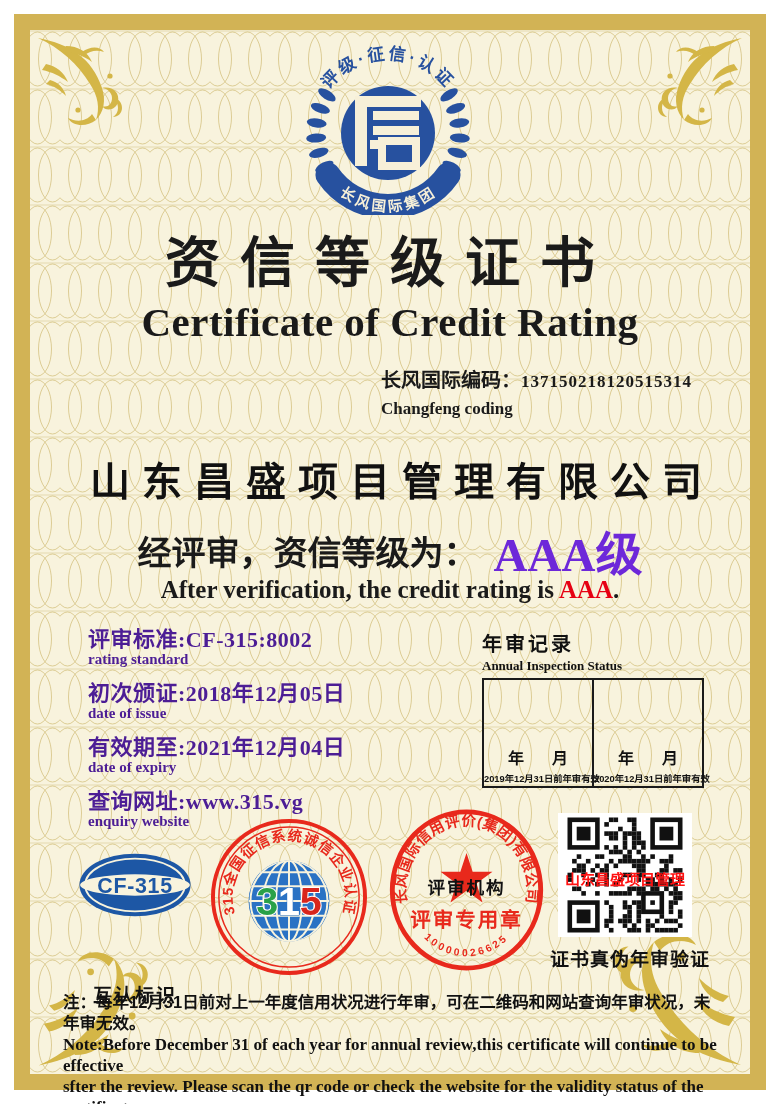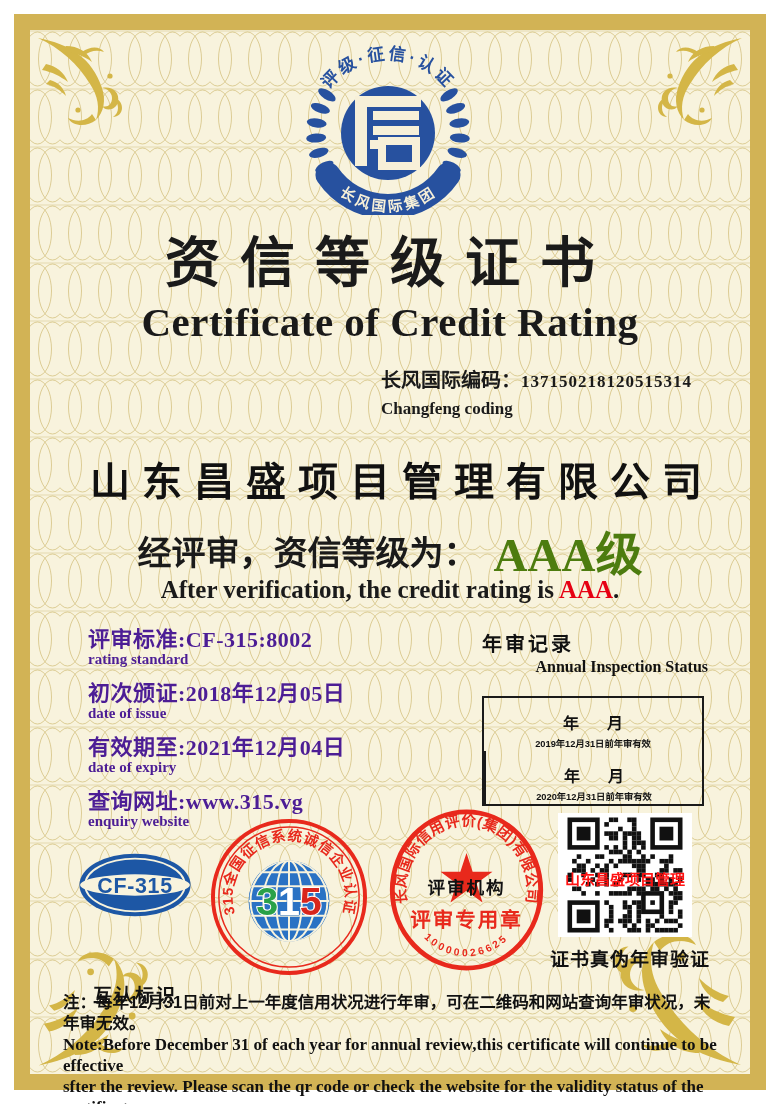--- a/index.html
+++ b/index.html
@@ -13,31 +13,31 @@
   .ctr{left:0;width:720px;text-align:center;}
   .title-zh{top:203px;font-size:55px;font-weight:900;color:#1a1a1a;letter-spacing:20px;line-height:1.1;}
   .title-en{top:268px;font-family:"Liberation Serif",serif;font-size:41px;font-weight:bold;color:#1a1a1a;letter-spacing:0.5px;}
   .coding{top:334px;right:58px;text-align:left;color:#1a1a1a;}
   .coding .l1{font-size:20px;font-weight:bold;}
   .coding .num{font-family:"Liberation Serif",serif;font-size:17px;font-weight:bold;letter-spacing:1px;}
   .coding .l2{font-family:"Liberation Serif",serif;font-size:17px;font-weight:bold;margin-top:6px;}
   .company{top:420px;font-size:40px;font-weight:900;color:#111;letter-spacing:12px;padding-left:12px;}
   .rating-zh{top:486px;white-space:nowrap;}
   .rating-zh .pre{font-size:34px;font-weight:900;color:#1a1a1a;vertical-align:middle;}
-  .rating-zh .val{font-family:"Liberation Serif",serif;font-size:47px;font-weight:900;color:#4d7c0f;vertical-align:middle;margin-left:16px;}
+  .rating-zh .val{font-family:"Liberation Serif",serif;font-size:47px;font-weight:900;color:#6d28d9;vertical-align:middle;margin-left:16px;}
   .rating-en{top:546px;font-family:"Liberation Serif",serif;font-size:25px;font-weight:bold;color:#1a1a1a;}
   .rating-en .val{color:#e60113;}
   .details{left:58px;top:598px;width:350px;color:#4c1d95;}
   .detail-item{margin-bottom:14px;}
   .detail-item .zh{font-family:"Liberation Serif",serif;font-size:22px;font-weight:bold;letter-spacing:0.5px;line-height:1.1;}
   .detail-item .en{font-family:"Liberation Serif",serif;font-size:15px;font-weight:bold;line-height:1.05;}
   .inspect{left:452px;top:598px;width:226px;color:#111;}
   .inspect .t-zh{font-size:20px;font-weight:bold;letter-spacing:3px;}
-  .inspect .t-en{font-family:"Liberation Serif",serif;font-size:16px;font-weight:bold;margin-top:1px;text-align:right;}
-  .itable{display:flex;width:218px;height:106px;border:2.5px solid #1a1a1a;margin-top:20px;background:transparent;flex-direction:column;}
+  .inspect .t-en{font-family:"Liberation Serif",serif;font-size:13px;font-weight:bold;margin-top:1px;}
+  .itable{display:flex;width:218px;height:106px;border:2.5px solid #1a1a1a;margin-top:4px;background:transparent;}
   .icell{position:relative;flex:1;}
   .icell + .icell{border-left:2px solid #1a1a1a;}
   .icell .ym{position:absolute;bottom:17px;left:0;width:100%;text-align:center;font-size:16px;font-weight:bold;}
   .icell .ym span{margin:0 14px;}
   .icell .note{position:absolute;bottom:1px;left:0;width:100%;text-align:center;font-size:9.3px;font-weight:bold;white-space:nowrap;}
   .cap{font-weight:bold;color:#111;text-align:center;}
   .cap-cf{left:40px;top:950px;width:130px;font-size:19px;letter-spacing:2px;}
   .cap-qr{left:520px;top:914px;width:160px;font-size:19px;letter-spacing:1px;}
   .qr-overlay{left:528px;top:838px;width:134px;text-align:center;font-size:15px;font-weight:bold;color:#ff1212;white-space:nowrap;}
   .footnote{left:33px;top:962px;width:660px;color:#111;}

